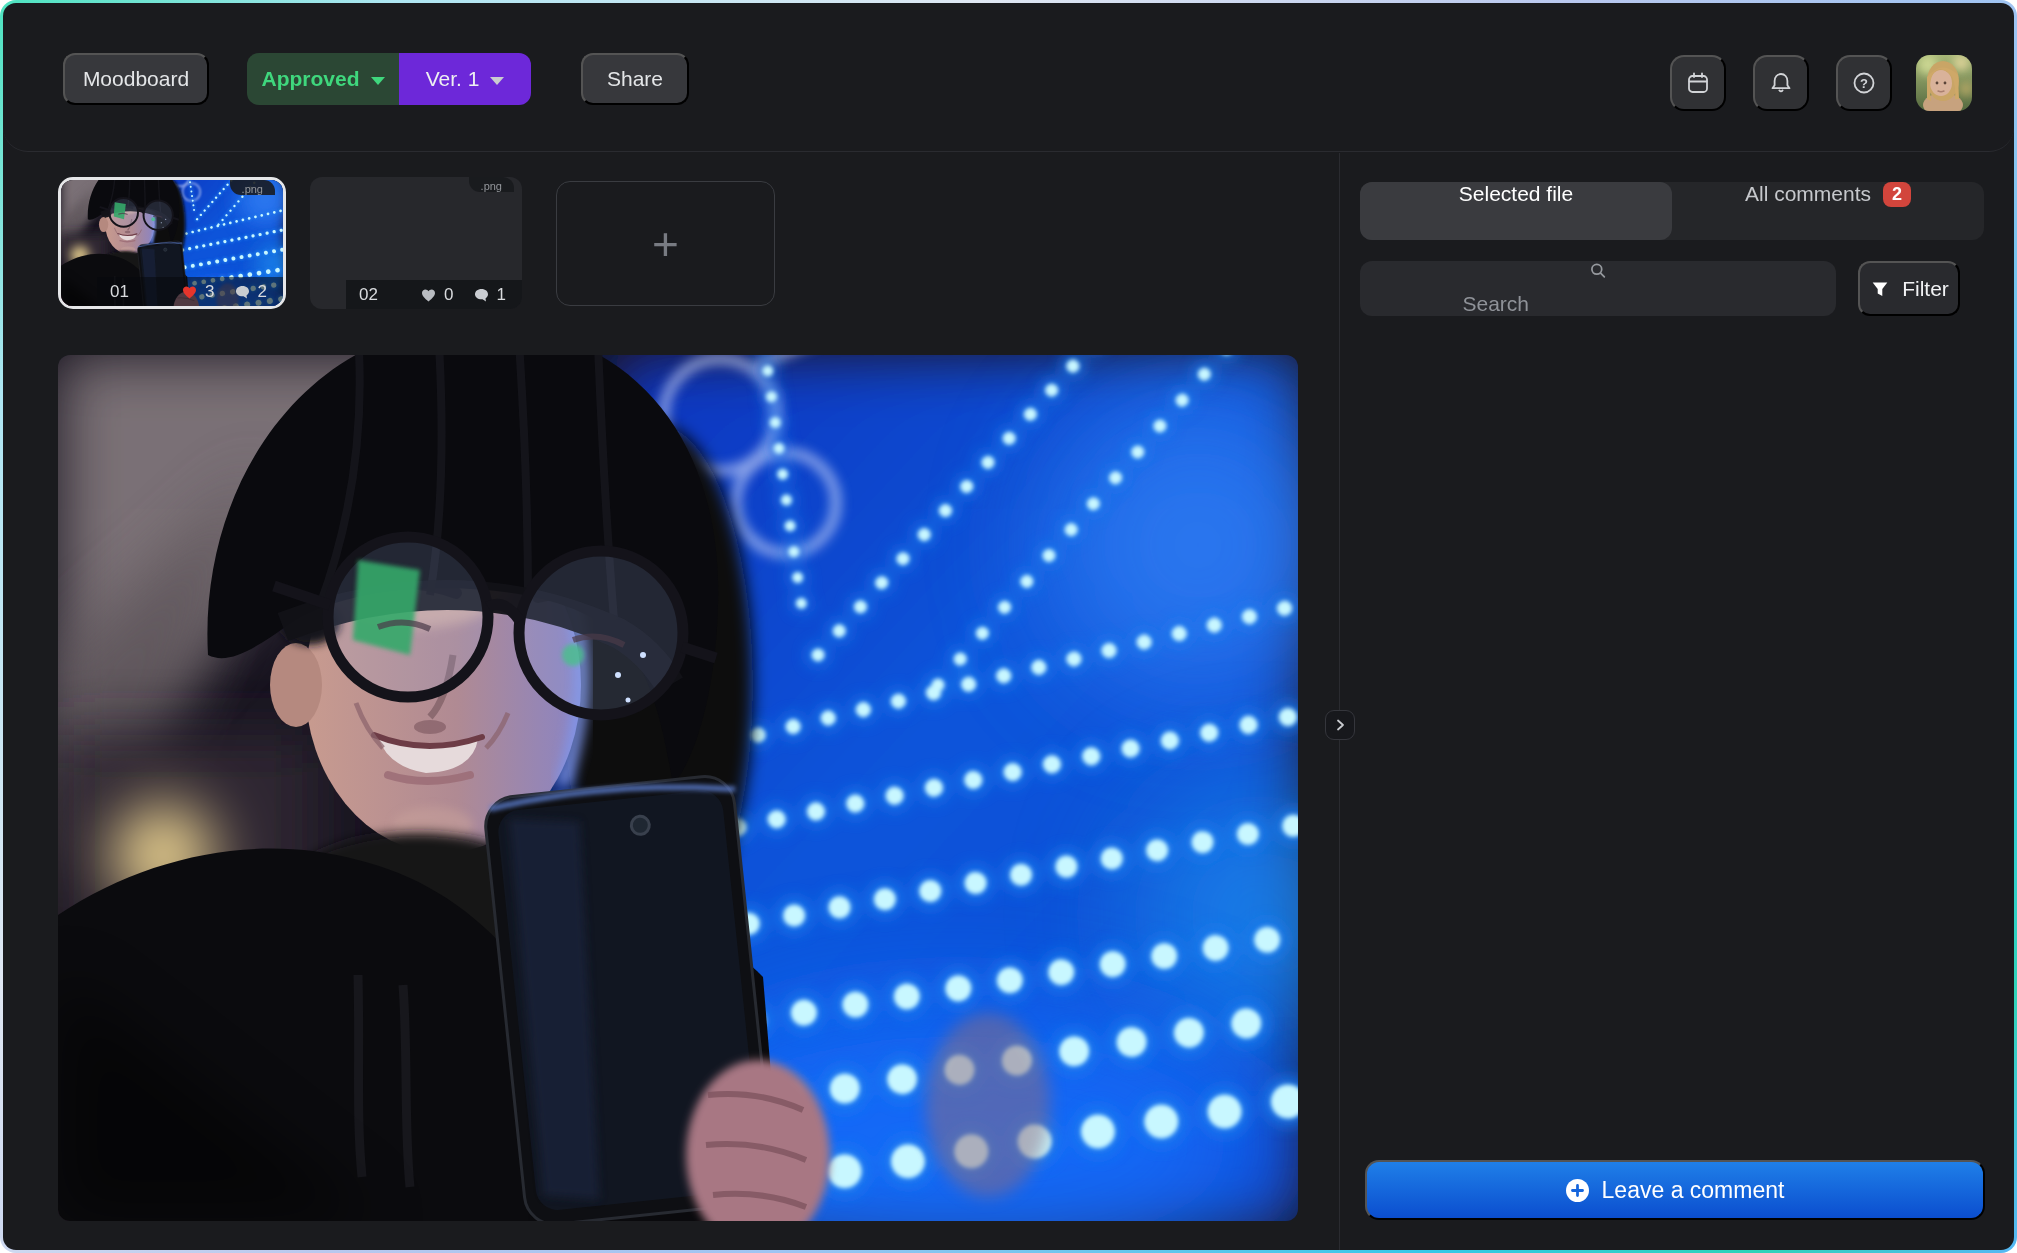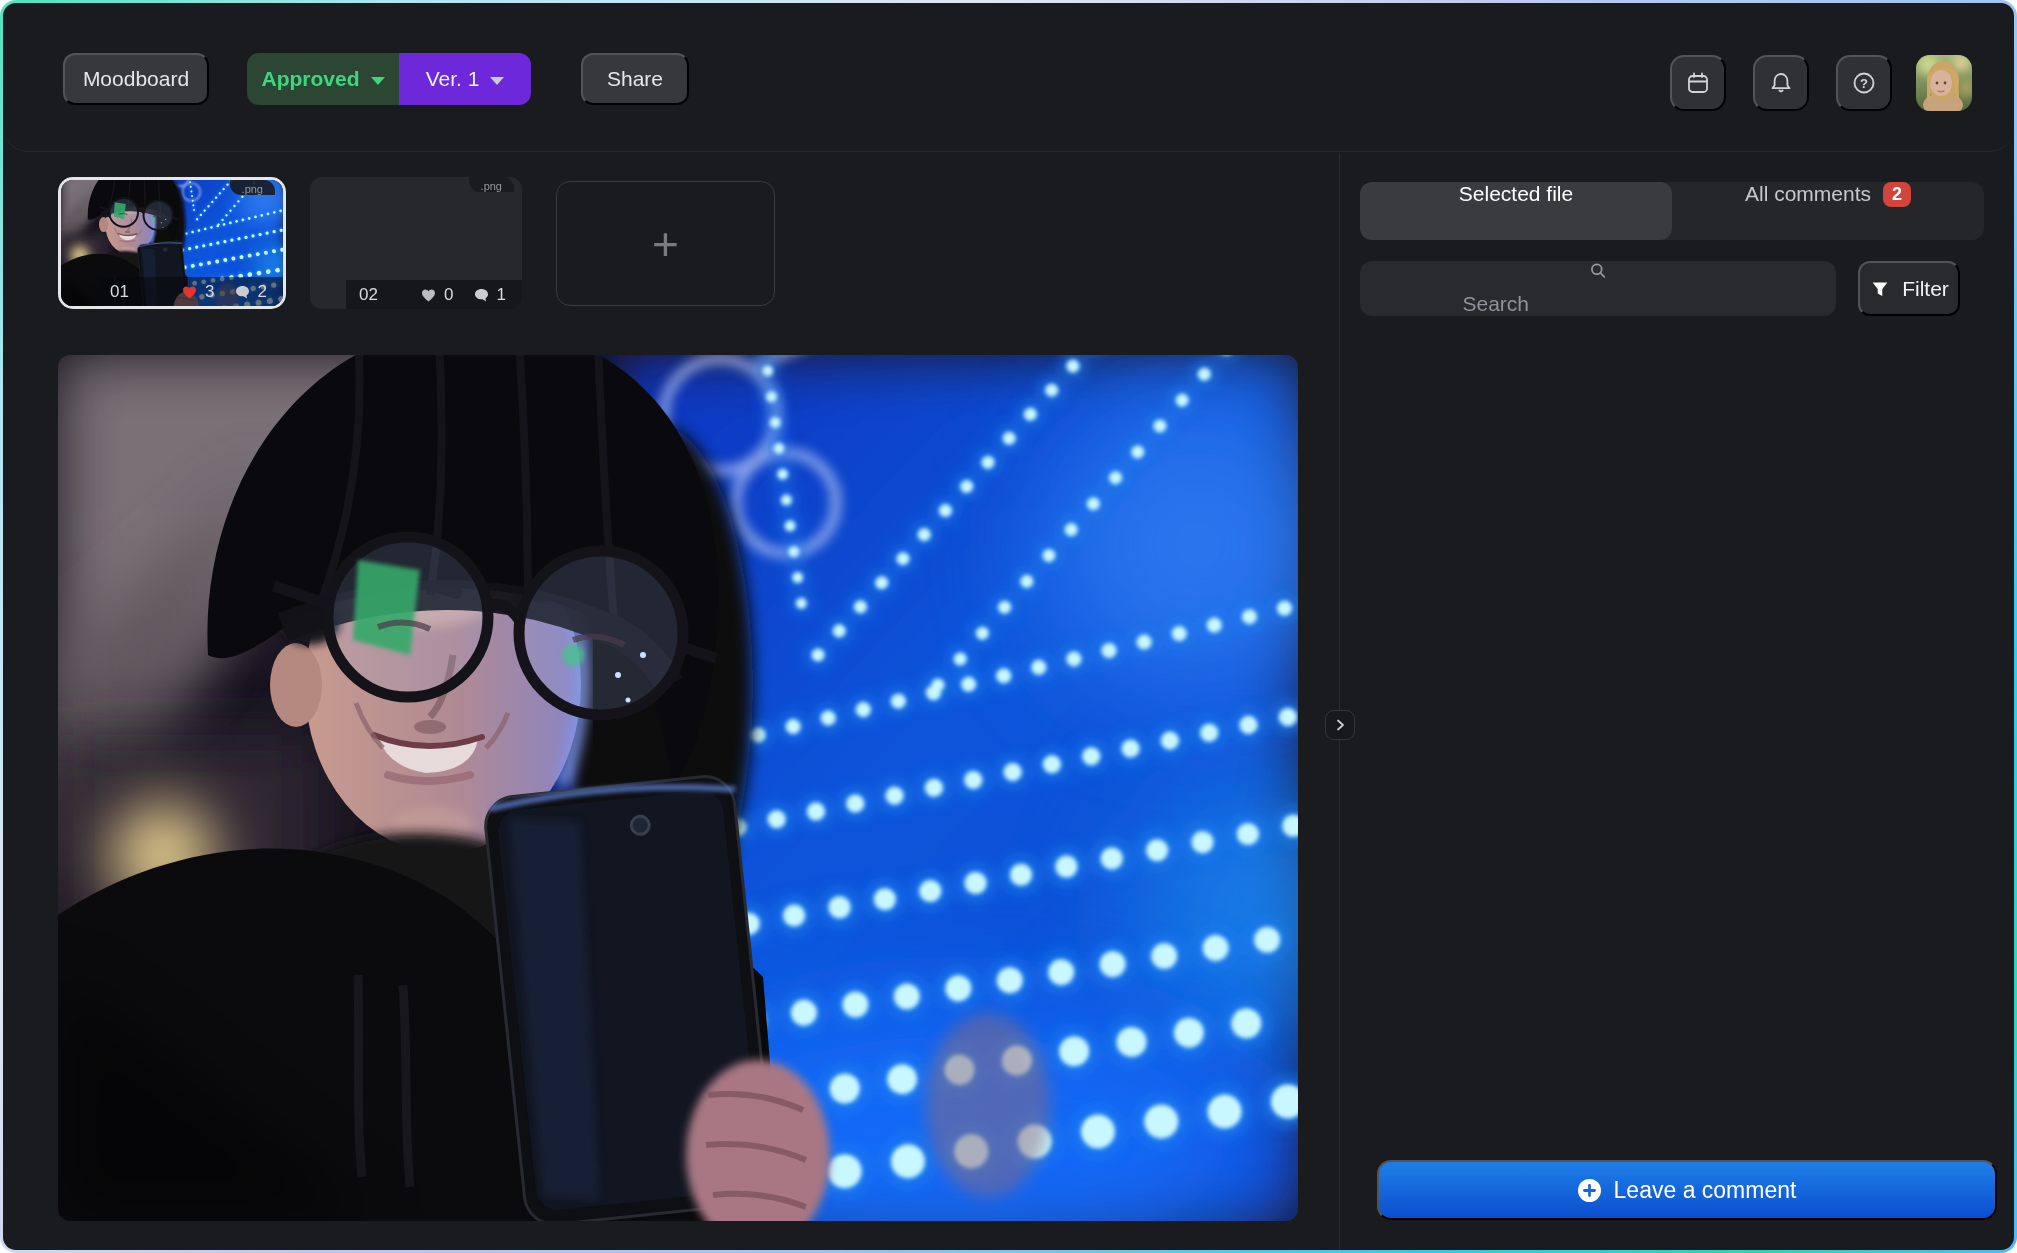--- a/index.html
+++ b/index.html
@@ -75,21 +75,21 @@
   .searchbox { position:absolute; left:1357px; top:258px; width:476px; height:55px; border-radius:12px; background:#292a2e; display:flex; align-items:center; padding:0 16px; gap:12px;flex-direction:column; }
   .searchbox input { flex:1; background:transparent; border:none; outline:none; color:#e8e9eb; font-size:21px; font-family:inherit; }
   .searchbox input::placeholder { color:#8f9298; }
   .btn-filter {
     position:absolute; left:1855px; top:258px; width:102px; height:55px; border-radius:12px; background:#292a2e;
     display:flex; align-items:center; justify-content:center; gap:11px; color:#f2f3f5; font-size:21px; font-weight:500; cursor:pointer;
   }
   .btn-comment {
     position:absolute; left:1362px; top:1157px; width:620px; height:60px; border-radius:14px;
     background:linear-gradient(180deg,#1f7fe8 0%,#0b4ecf 100%);
-    display:flex; align-items:center; justify-content:center; gap:13px; color:#ffffff; font-size:23px; font-weight:500; cursor:pointer;margin-left:12px;
+    display:flex; align-items:center; justify-content:center; gap:13px; color:#ffffff; font-size:23px; font-weight:500; cursor:pointer;
   }
 
   .hidden-defs { position:absolute; width:0; height:0; overflow:hidden; }
 </style>
 </head>
 <body>
 
 <div class="stage">
 
   <svg class="hidden-defs" aria-hidden="true">

